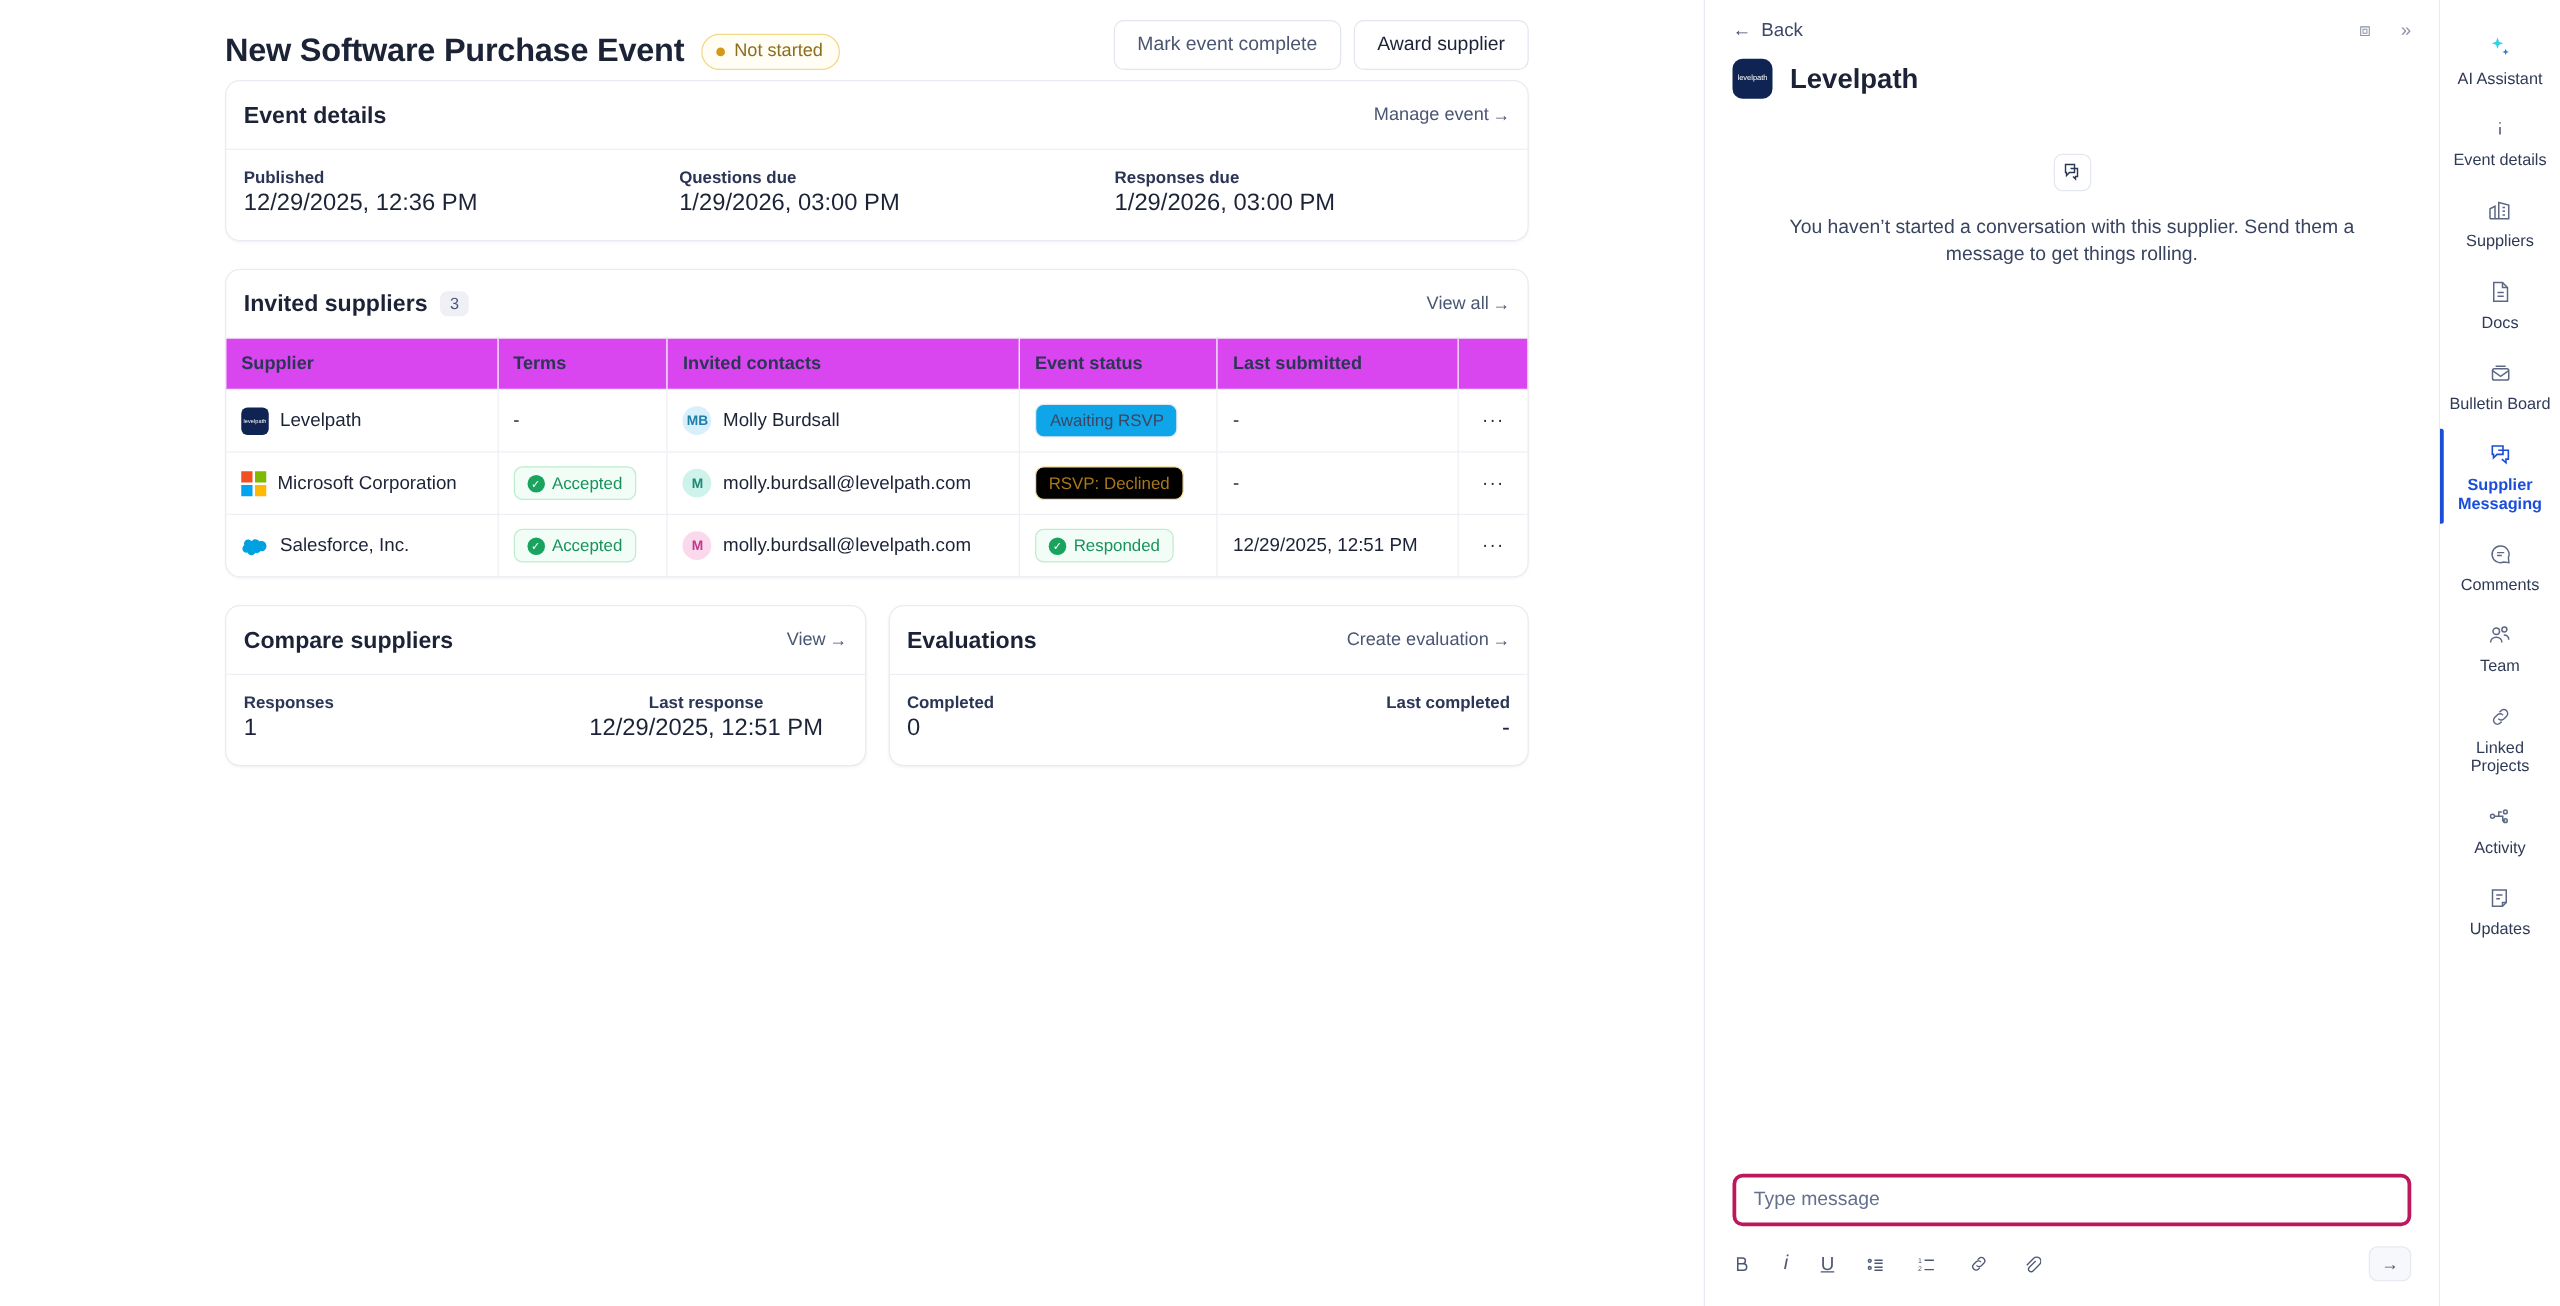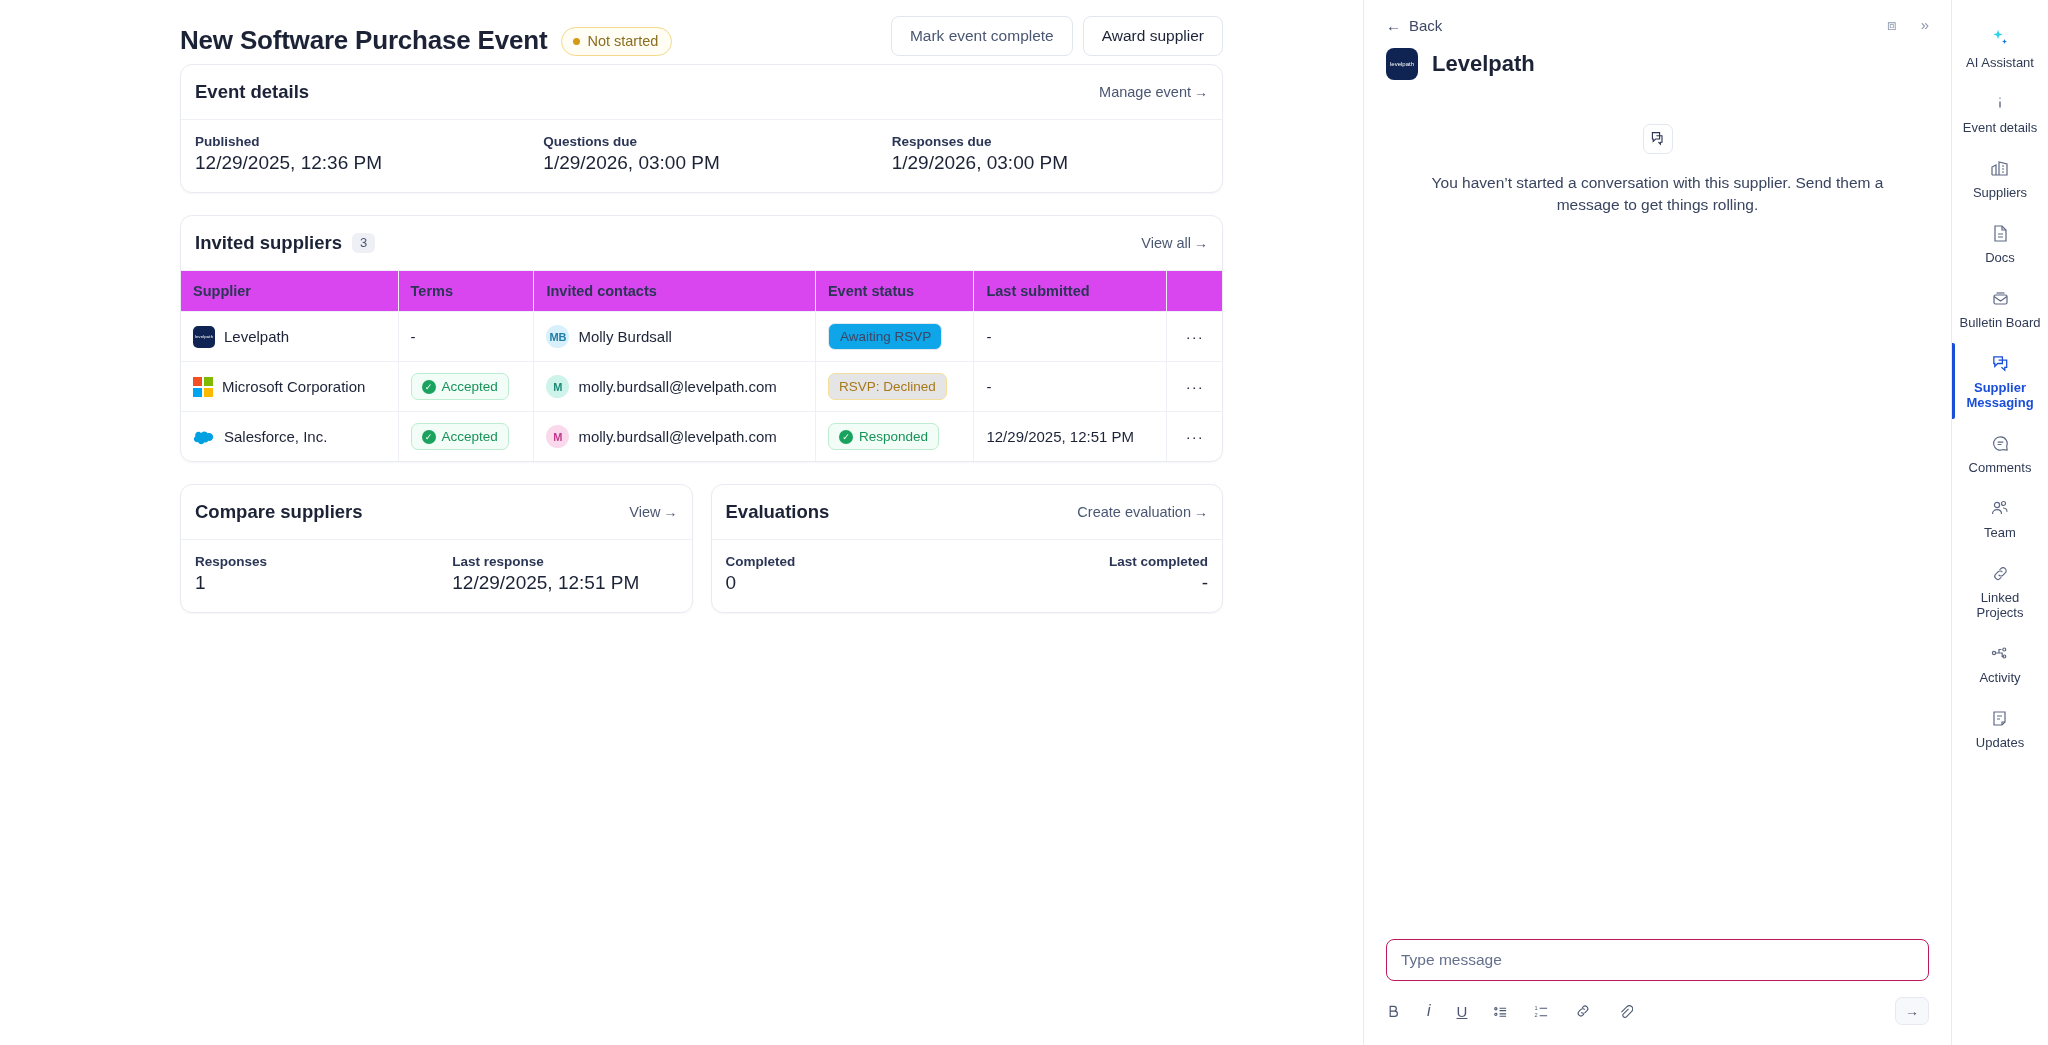--- a/index.html
+++ b/index.html
@@ -137,21 +137,21 @@
   .av-teal { background: #cdf3ea; color: #1f8a77; }
   .av-pink { background: #fbd9ec; color: #c2398b; }
 
   .tag {
     display: inline-flex; align-items: center; gap: 6px;
     border-radius: 7px; font-size: 13.5px;
     padding: 5px 10px; white-space: nowrap; border: 1px solid transparent;
   }
   .tag-neutral { background: #0ea5e9; border-color: #e4e8ef; color: #3c4664; padding-left: 11px; }
   .tag-green { background: #f1fdf6; border-color: #bdecd0; color: #17935a; }
-  .tag-amber { background: #e5e5e5; border-color: #f4de9b; color: #a8781a; }
+  .tag-amber { background: #000000; border-color: #f4de9b; color: #a8781a; }
   .check {
     width: 14px; height: 14px; border-radius: 50%;
     background: #1aa35f; color: #fff; font-size: 9px;
     display: inline-flex; align-items: center; justify-content: center;
     flex: none;
   }
   .dots { color: #9aa3b8; font-size: 19px; letter-spacing: 1px; cursor: pointer; text-align: center; }
 
   .bottom-cards { display: flex; gap: 18px; margin-left: 180px; margin-right: 140px; margin-top: 22px; }
   .bottom-cards .card { margin: 0; flex: 1 1 0; }
@@ -190,21 +190,21 @@
     border: 1px solid #e3e7ef; border-radius: 7px;
     display: flex; align-items: center; justify-content: center;
     color: #2b3555;
   }
   .empty-title { font-size: 17px; font-weight: 700; color: #1c2337; margin-bottom: 6px; }
   .empty-sub { font-size: 15.5px; color: #39445f; line-height: 1.45; }
 
   .composer { margin-top: auto; padding: 0 22px 20px 22px; }
   .msg-input {
     width: 100%; height: 42px;
-    border: 1px solid #be185d; border-radius: 8px;
+    border: 3px solid #be185d; border-radius: 8px;
     padding: 0 14px; font-size: 15.5px; color: #64708c;
     font-family: "Liberation Sans", sans-serif;
     outline: none; background: #fff;
   }
   .msg-input::placeholder { color: #64708c; }
   .fmt-bar { display: flex; align-items: center; gap: 26px; margin-top: 16px; color: #4c5771; }
   .fmt-bar .fi { cursor: pointer; font-size: 15px; line-height: 1; display:flex; align-items:center;}
   .send-btn {
     margin-left: auto; width: 34px; height: 28px;
     border: 1px solid #e6e9f0; border-radius: 7px; background: #f7f8fb;
@@ -396,21 +396,21 @@
           <div class="card-link">
             <span>View</span>
             <span class="arrow-r">→</span>
           </div>
         </div>
         <div class="kv-row">
           <div class="kv">
             <div class="k">Responses</div>
             <div class="v">1</div>
           </div>
-          <div class="kv" style="text-align:left">
+          <div class="kv" style="text-align:center">
             <div class="k">Last response</div>
             <div class="v">12/29/2025, 12:51 PM</div>
           </div>
         </div>
       </div>
 
       <div class="card">
         <div class="card-head">
           <div class="card-title">Evaluations</div>
           <div class="card-link">

